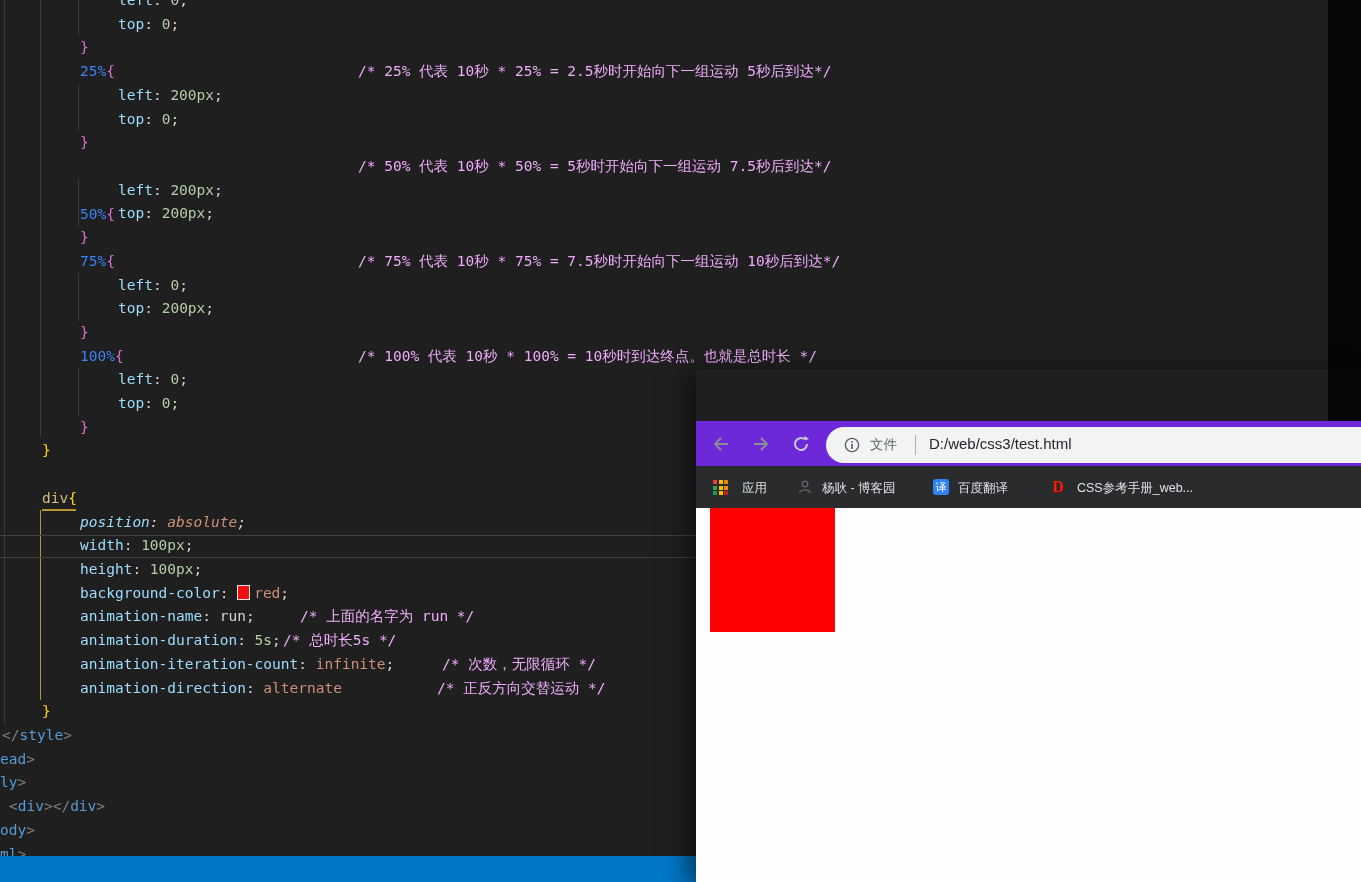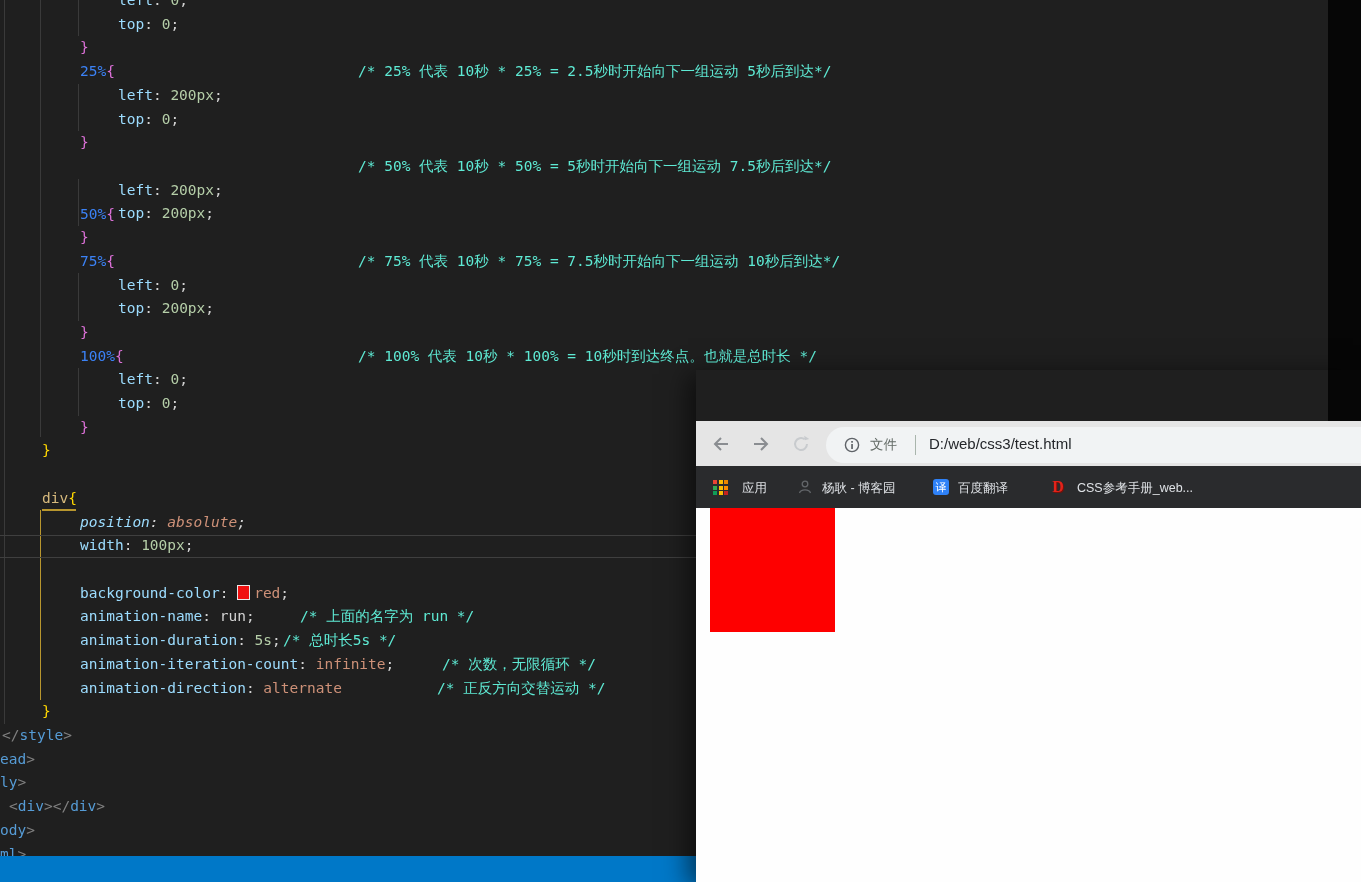--- a/index.html
+++ b/index.html
@@ -6,42 +6,42 @@
   .screen{position:relative;width:1361px;height:882px;overflow:hidden;background:#1f1f1f;
           font-family:"DejaVu Sans Mono","Liberation Mono",monospace;}
   
   .editor{position:absolute;inset:0;background:#1f1f1f;}
   .code-area{position:absolute;inset:0;font-size:14.5px;}
   .cl{position:absolute;left:0;width:100%;height:23.71px;line-height:23.71px;white-space:pre;}
   .seg{position:absolute;top:0;white-space:pre;}
   .tk-pr{color:#9cdcfe}.tk-pu{color:#d4d4d4}.tk-nu{color:#b5cea8}.tk-kw{color:#ce9178}
   .tk-se{color:#3b82f6}.tk-ds{color:#d7ba7d}.tk-b1{color:#ffd700}.tk-b2{color:#da70d6}
   .tk-tg{color:#569cd6}.tk-tp{color:#808080}
-  .tk-co{color:#5eead4;font-family:"DejaVu Sans Mono","DejaVu Sans",sans-serif;}
+  .tk-co{color:#f0abfc;font-family:"DejaVu Sans Mono","DejaVu Sans",sans-serif;}
   .swatch{display:inline-block;width:11px;height:13px;background:#f01010;border:1px solid #e8e8e8;
           vertical-align:-2px;margin-right:4px;}
   .guide{position:absolute;width:1px;background:#3a3a3a;}
   .guide.act{background:#b8962e;}
   .guide.h{height:2px;}
   .cur-line{position:absolute;left:0;width:100%;height:23.7px;border-top:1px solid #3f3f3f;
             border-bottom:1px solid #3f3f3f;box-sizing:border-box;}
   .status-bar{position:absolute;left:0;bottom:0;width:100%;height:26px;background:#0078c8;}
   .right-strip{position:absolute;top:0;right:0;width:33px;height:882px;background:#060606;}
   
   .browser{position:absolute;left:696px;top:370px;width:665px;height:512px;z-index:5;
            font-family:"Liberation Sans","DejaVu Sans",sans-serif;box-shadow:-8px 4px 24px rgba(0,0,0,.55);}
   .tabstrip{position:absolute;left:0;top:0;width:100%;height:51px;background:#030303;}
   .tab{position:absolute;left:11px;top:10px;width:296px;height:41px;background:#2f3033;
        border-radius:9px 9px 0 0;}
   .tab-globe{position:absolute;left:16px;top:12px;width:17px;height:17px;}
   .tab-title{position:absolute;left:45px;top:12px;font-size:13.5px;color:#dfe2e6;}
   .tab-close{position:absolute;right:12px;top:9px;font-size:17px;color:#a7abb0;cursor:default;}
   .new-tab{position:absolute;left:330px;top:14px;width:30px;height:30px;text-align:center;
            line-height:28px;font-size:23px;color:#e4e6e9;font-weight:300;}
-  .toolbar{position:absolute;left:0;top:51px;width:100%;height:45px;background:#e5e5e5;overflow:hidden;}
+  .toolbar{position:absolute;left:0;top:51px;width:100%;height:45px;background:#6d28d9;overflow:hidden;}
   .nav-ic{position:absolute;top:13px;width:20px;height:20px;}
   .omnibox{position:absolute;left:130px;top:6px;right:-20px;height:36px;background:#f1f3f4;
            border-radius:18px 0 0 18px;}
   .omni-info{position:absolute;left:18px;top:10px;width:16px;height:16px;}
   .omni-scheme{position:absolute;left:44px;top:9px;font-size:13.5px;color:#636b66;}
   .omni-div{position:absolute;left:89px;top:8px;width:1px;height:20px;background:#a9b5ac;}
   .omni-url{position:absolute;left:103px;top:8px;font-size:15px;color:#24262a;}
   .bookmarks{position:absolute;left:0;top:96px;width:100%;height:42px;background:#2a2b2d;}
   .bm-label{position:absolute;top:14px;font-size:12.5px;color:#dee1e5;white-space:nowrap;}
   .bm-icon{position:absolute;top:13px;width:16px;height:16px;}
@@ -89,20 +89,21 @@
         <div class="cl" style="top: 320.94px;"><span class="seg" style="left: 80px;"><span class="tk-b2">}</span></span></div>
         <div class="cl" style="top: 344.65px;"><span class="seg" style="left: 80px;"><span class="tk-se">100%</span><span class="tk-b2">{</span></span><span class="seg tk-co" style="left: 358px;">/* 100% 代表 10秒 * 100% = 10秒时到达终点。也就是总时长 */</span></div>
         <div class="cl" style="top: 368.36px;"><span class="seg" style="left: 118px;"><span class="tk-pr">left</span><span class="tk-pu">: </span><span class="tk-nu">0</span><span class="tk-pu">;</span></span></div>
         <div class="cl" style="top: 392.07px;"><span class="seg" style="left: 118px;"><span class="tk-pr">top</span><span class="tk-pu">: </span><span class="tk-nu">0</span><span class="tk-pu">;</span></span></div>
         <div class="cl" style="top: 415.78px;"><span class="seg" style="left: 80px;"><span class="tk-b2">}</span></span></div>
         <div class="cl" style="top: 439.49px;"><span class="seg" style="left: 42px;"><span class="tk-b1">}</span></span></div>
         <div class="cl" style="top: 463.2px;"><span class="seg" style="left: 0px;"></span></div>
         <div class="cl" style="top: 486.91px;"><span class="seg" style="left: 42px;"><span class="tk-ds">div</span><span class="tk-b1">{</span></span></div>
         <div class="cl" style="top: 510.62px;"><span class="seg" style="left: 80px; font-style: italic;"><span class="tk-pr">position</span><span class="tk-pu">: </span><span class="tk-kw">absolute</span><span class="tk-pu">;</span></span></div>
         <div class="cl" style="top: 534.33px;"><span class="seg" style="left: 80px;"><span class="tk-pr">width</span><span class="tk-pu">: </span><span class="tk-nu">100px</span><span class="tk-pu">;</span></span></div>
+        <div class="cl" style="top: 558.04px;"><span class="seg" style="left: 80px;"><span class="tk-pr">height</span><span class="tk-pu">: </span><span class="tk-nu">100px</span><span class="tk-pu">;</span></span></div>
         <div class="cl" style="top: 581.75px;"><span class="seg" style="left: 80px;"><span class="tk-pr">background-color</span><span class="tk-pu">: </span><span class="swatch"></span><span class="tk-kw">red</span><span class="tk-pu">;</span></span></div>
         <div class="cl" style="top: 605.46px;"><span class="seg" style="left: 80px;"><span class="tk-pr">animation-name</span><span class="tk-pu">: </span><span class="tk-pu">run</span><span class="tk-pu">;</span></span><span class="seg tk-co" style="left: 300px;">/* 上面的名字为 run */</span></div>
         <div class="cl" style="top: 629.17px;"><span class="seg" style="left: 80px;"><span class="tk-pr">animation-duration</span><span class="tk-pu">: </span><span class="tk-nu">5s</span><span class="tk-pu">;</span></span><span class="seg tk-co" style="left: 283px;">/* 总时长5s */</span></div>
         <div class="cl" style="top: 652.88px;"><span class="seg" style="left: 80px;"><span class="tk-pr">animation-iteration-count</span><span class="tk-pu">: </span><span class="tk-kw">infinite</span><span class="tk-pu">;</span></span><span class="seg tk-co" style="left: 442px;">/* 次数，无限循环 */</span></div>
         <div class="cl" style="top: 676.59px;"><span class="seg" style="left: 80px;"><span class="tk-pr">animation-direction</span><span class="tk-pu">: </span><span class="tk-kw">alternate</span></span><span class="seg tk-co" style="left: 437px;">/* 正反方向交替运动 */</span></div>
         <div class="cl" style="top: 700.3px;"><span class="seg" style="left: 42px;"><span class="tk-b1">}</span></span></div>
         <div class="cl" style="top: 724.01px;"><span class="seg" style="left: 2px;"><span class="tk-tp">&lt;/</span><span class="tk-tg">style</span><span class="tk-tp">&gt;</span></span></div>
         <div class="cl" style="top: 747.72px;"><span class="seg" style="left: 0px;"><span class="tk-tg">ead</span><span class="tk-tp">&gt;</span></span></div>
         <div class="cl" style="top: 771.43px; text-align: right;"><span class="seg" style="left: 0px;"><span class="tk-tg">ly</span><span class="tk-tp">&gt;</span></span></div>
         <div class="cl" style="top: 795.14px;"><span class="seg" style="left: 9px;"><span class="tk-tp">&lt;</span><span class="tk-tg">div</span><span class="tk-tp">&gt;&lt;/</span><span class="tk-tg">div</span><span class="tk-tp">&gt;</span></span></div>

